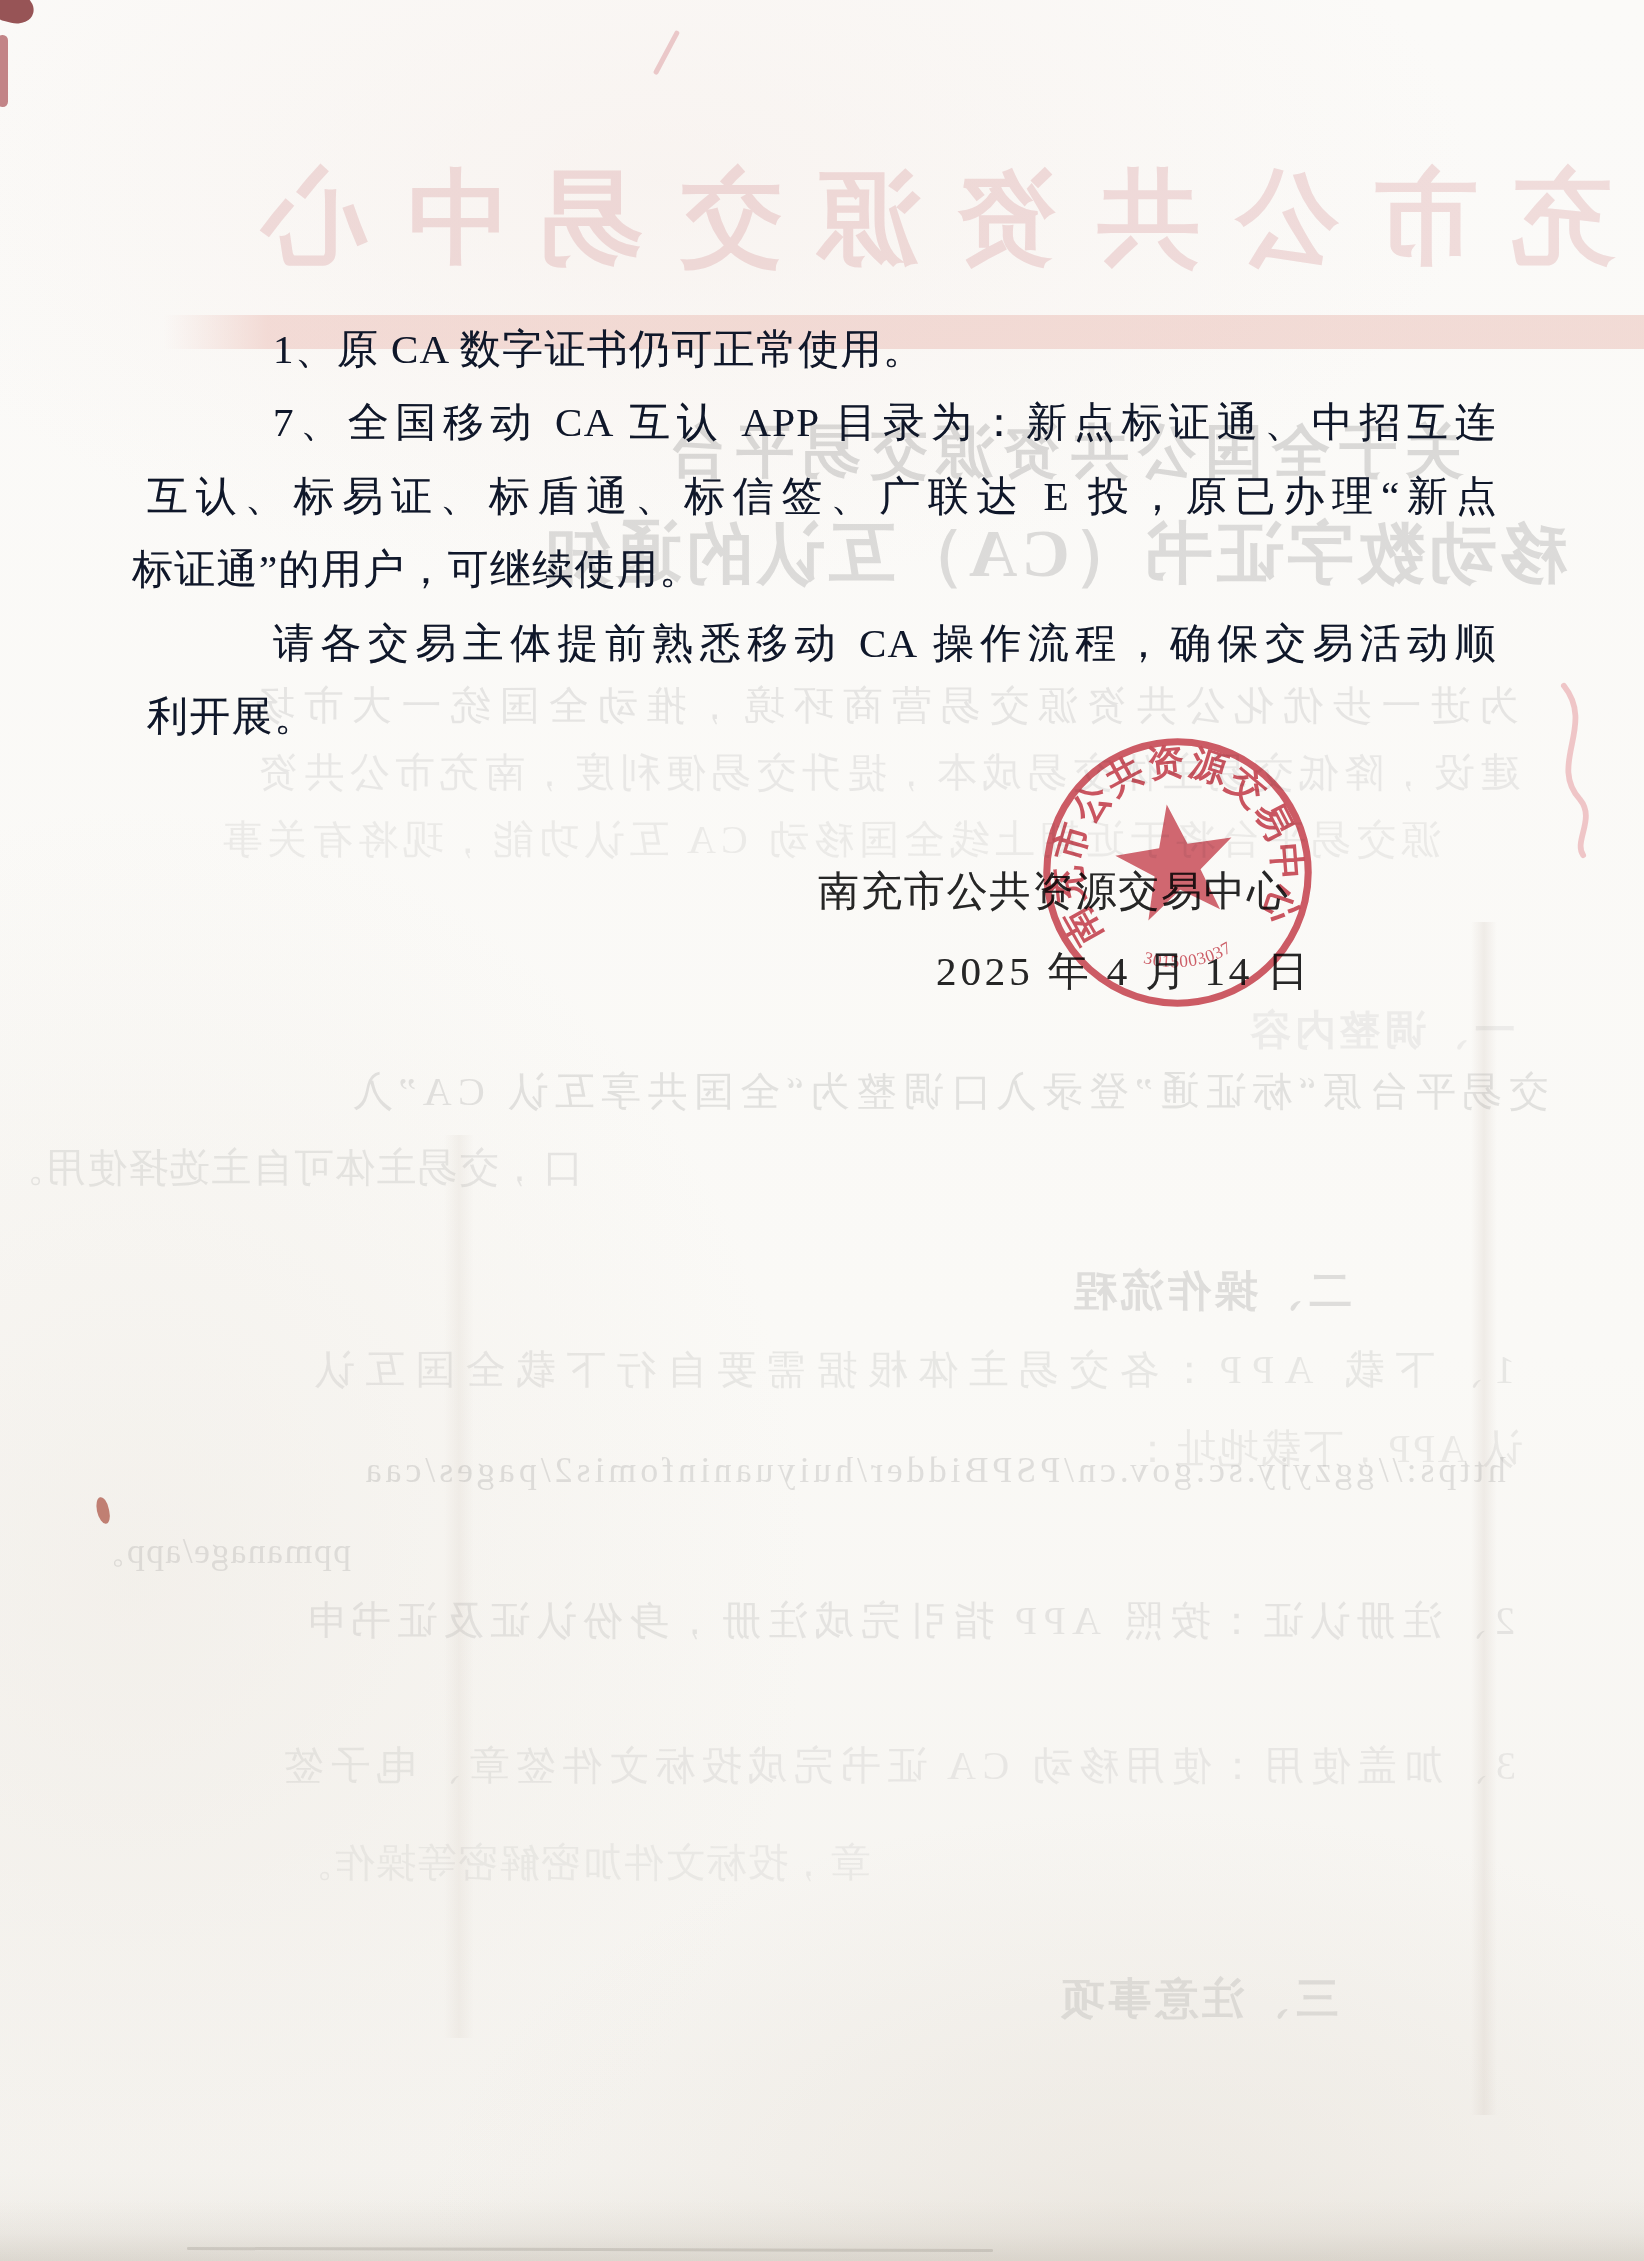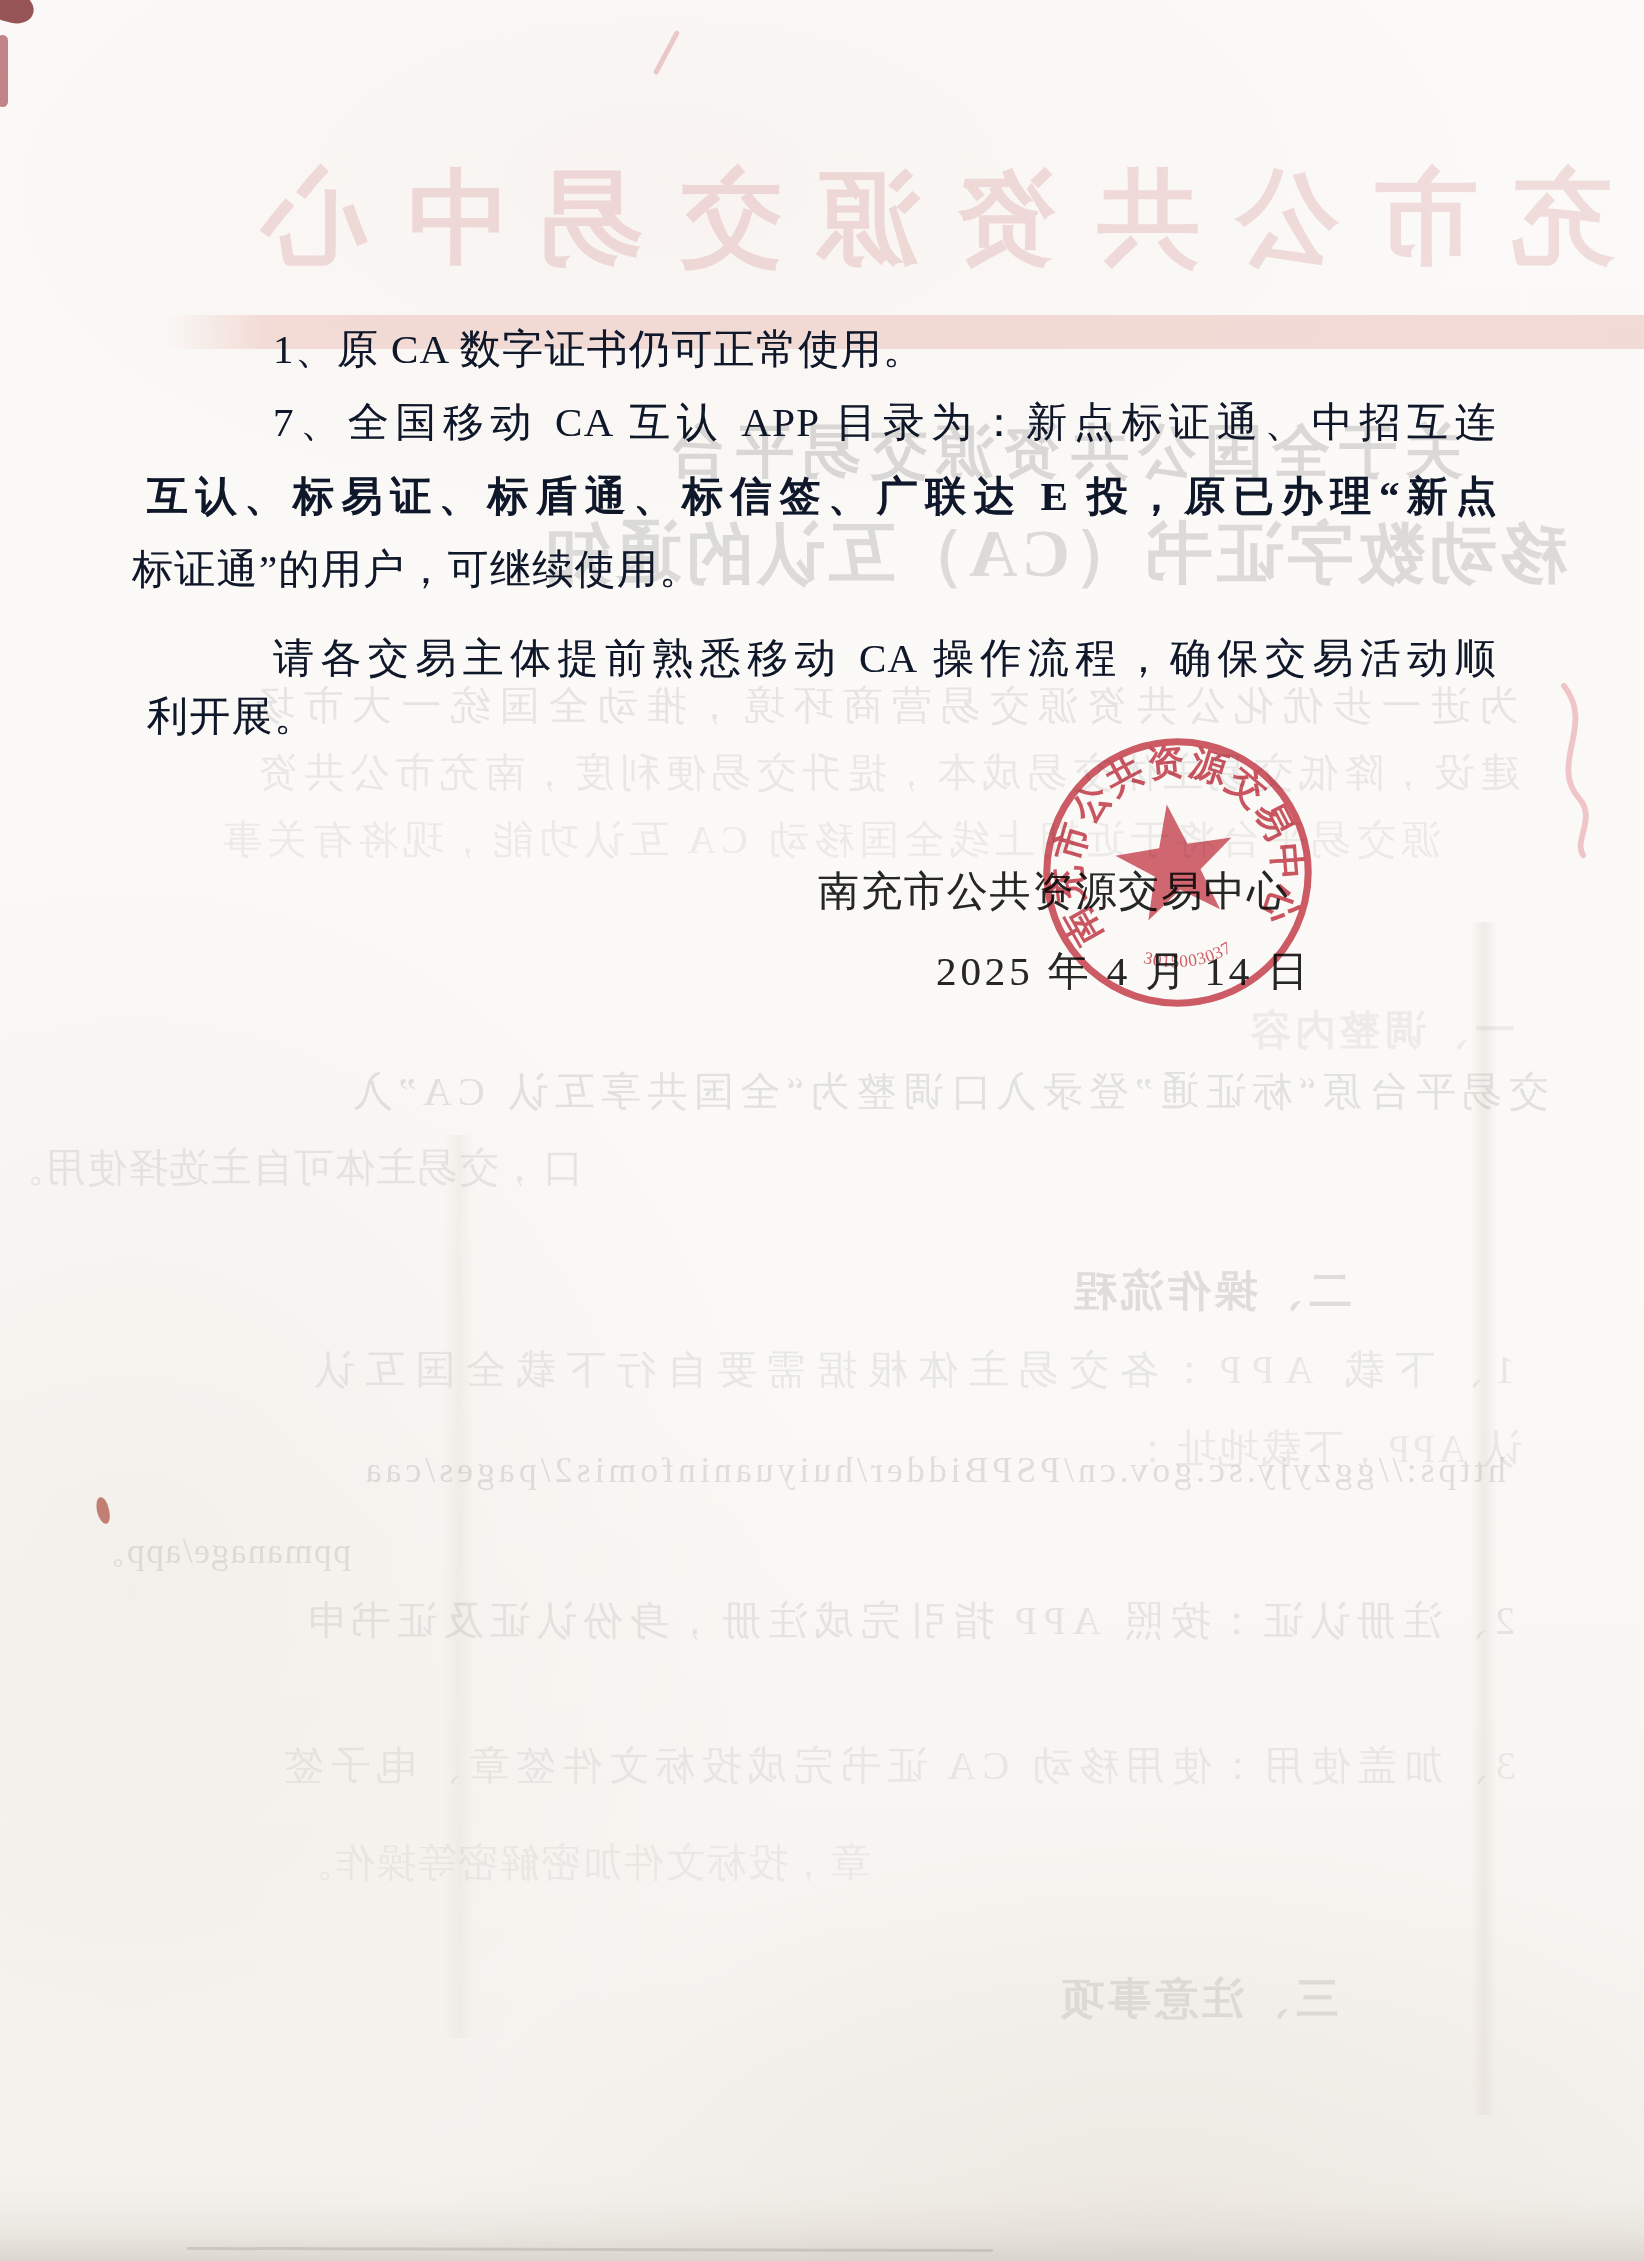--- a/index.html
+++ b/index.html
@@ -94,23 +94,23 @@
 <div class="bleed" style="top:1421px;left:987px;width:535px;font-size:40px;opacity:.13;letter-spacing:2.6px;">认 APP，下载地址：</div>
 <div class="bleed" style="top:1449px;left:139px;width:1367px;font-size:36px;opacity:.22;letter-spacing:3.9px;">https://ggzyjy.sc.gov.cn/PSPBidder/huiyuaninfomis2/pages/caa</div>
 <div class="bleed" style="top:1527px;left:74px;width:277px;font-size:36px;opacity:.20;letter-spacing:1.3px;">ppmanage/app。</div>
 <div class="bleed" style="top:1593px;left:58px;width:1457px;font-size:40px;opacity:.16;letter-spacing:6.4px;">2、注册认证：按照 APP 指引完成注册，身份认证及证书申</div>
 <div class="bleed" style="top:1738px;left:110px;width:1406px;font-size:40px;opacity:.13;letter-spacing:6.4px;">3、加盖使用：使用移动 CA 证书完成投标文件签章、电子签</div>
 <div class="bleed" style="top:1835px;left:348px;width:522px;font-size:40px;opacity:.10;letter-spacing:1.3px;">章，投标文件加密解密等操作。</div>
 <div class="bleed bold" style="top:1970px;left:1041px;width:297px;font-size:43px;opacity:.18;letter-spacing:3.9px;">三、注意事项</div>
 
 <div class="line" style="top:326px;left:273px;">1、原 CA 数字证书仍可正常使用。</div>
 <div class="line fill" style="top:399px;left:273px;width:1224px;">7、全国移动 CA 互认 APP 目录为：新点标证通、中招互连</div>
-<div class="line fill" style="top:473px;left:147px;width:1351px;font-weight:bold;">互认、标易证、标盾通、标信签、广联达 E 投，原已办理“新点</div>
+<div class="line fill" style="top:473px;left:147px;width:1351px;">互认、标易证、标盾通、标信签、广联达 E 投，原已办理“新点</div>
 <div class="line" style="top:546px;left:132px;">标证通”的用户，可继续使用。</div>
-<div class="line fill" style="top:635px;left:273px;width:1224px;">请各交易主体提前熟悉移动 CA 操作流程，确保交易活动顺</div>
+<div class="line fill" style="top:620px;left:273px;width:1224px;">请各交易主体提前熟悉移动 CA 操作流程，确保交易活动顺</div>
 <div class="line" style="top:693px;left:147px;">利开展。</div>
 
 <div class="sig" style="top:864px;left:818px;">南充市公共资源交易中心</div>
 <div class="sig" style="top:944px;left:936px;letter-spacing:3.9px;">2025 年 4 月 14 日</div>
 
 <svg class="seal" viewBox="0 0 452 452">
   <circle cx="226" cy="226" r="203" fill="none" stroke="#c8414e" stroke-width="11" opacity="0.92"></circle>
   <polygon fill="#c8414e" opacity="0.85" points="226,119 248.3,184.3 317.3,185.3 262.1,226.7 282.4,292.7 226,253 169.6,292.7 189.9,226.7 134.7,185.3 203.7,184.3"></polygon>
   <path id="sealArc" fill="none" d="M 98.8 305.5 A 151 151 0 1 1 353.2 305.5"></path>
   <text font-size="57" font-weight="bold" fill="#c8414e" letter-spacing="3" opacity="0.95" font-family="Liberation Serif, DejaVu Serif, serif">

